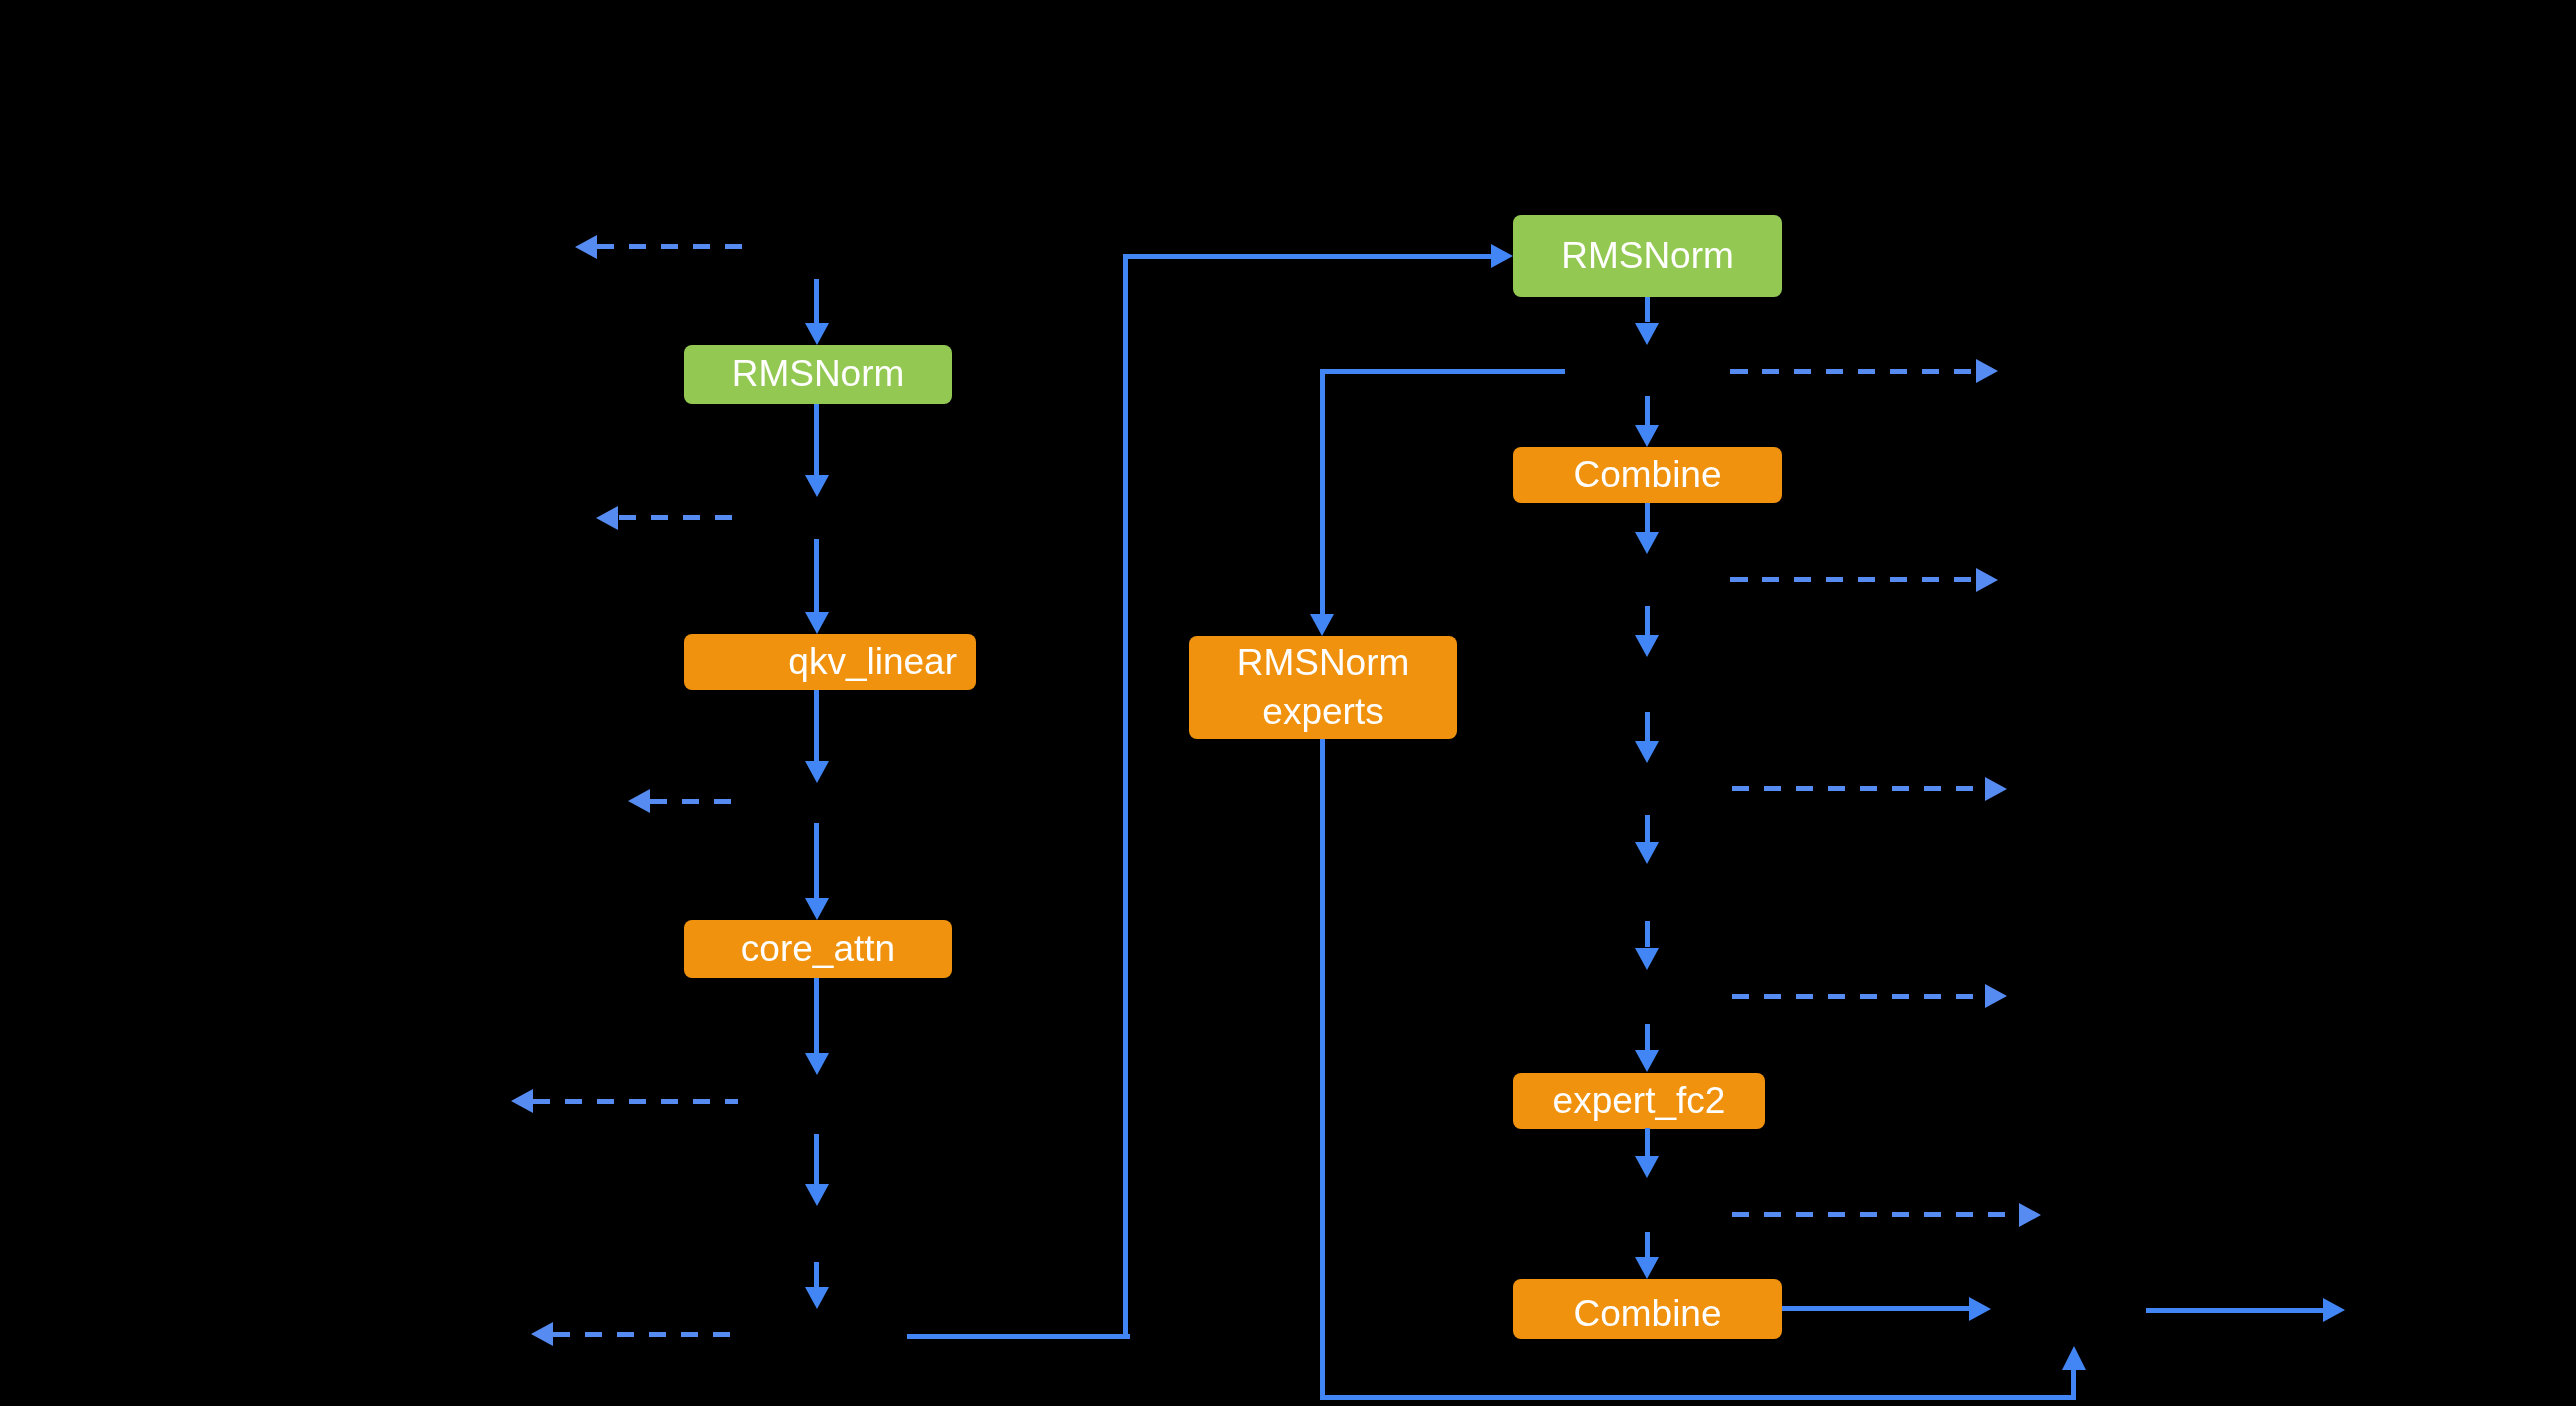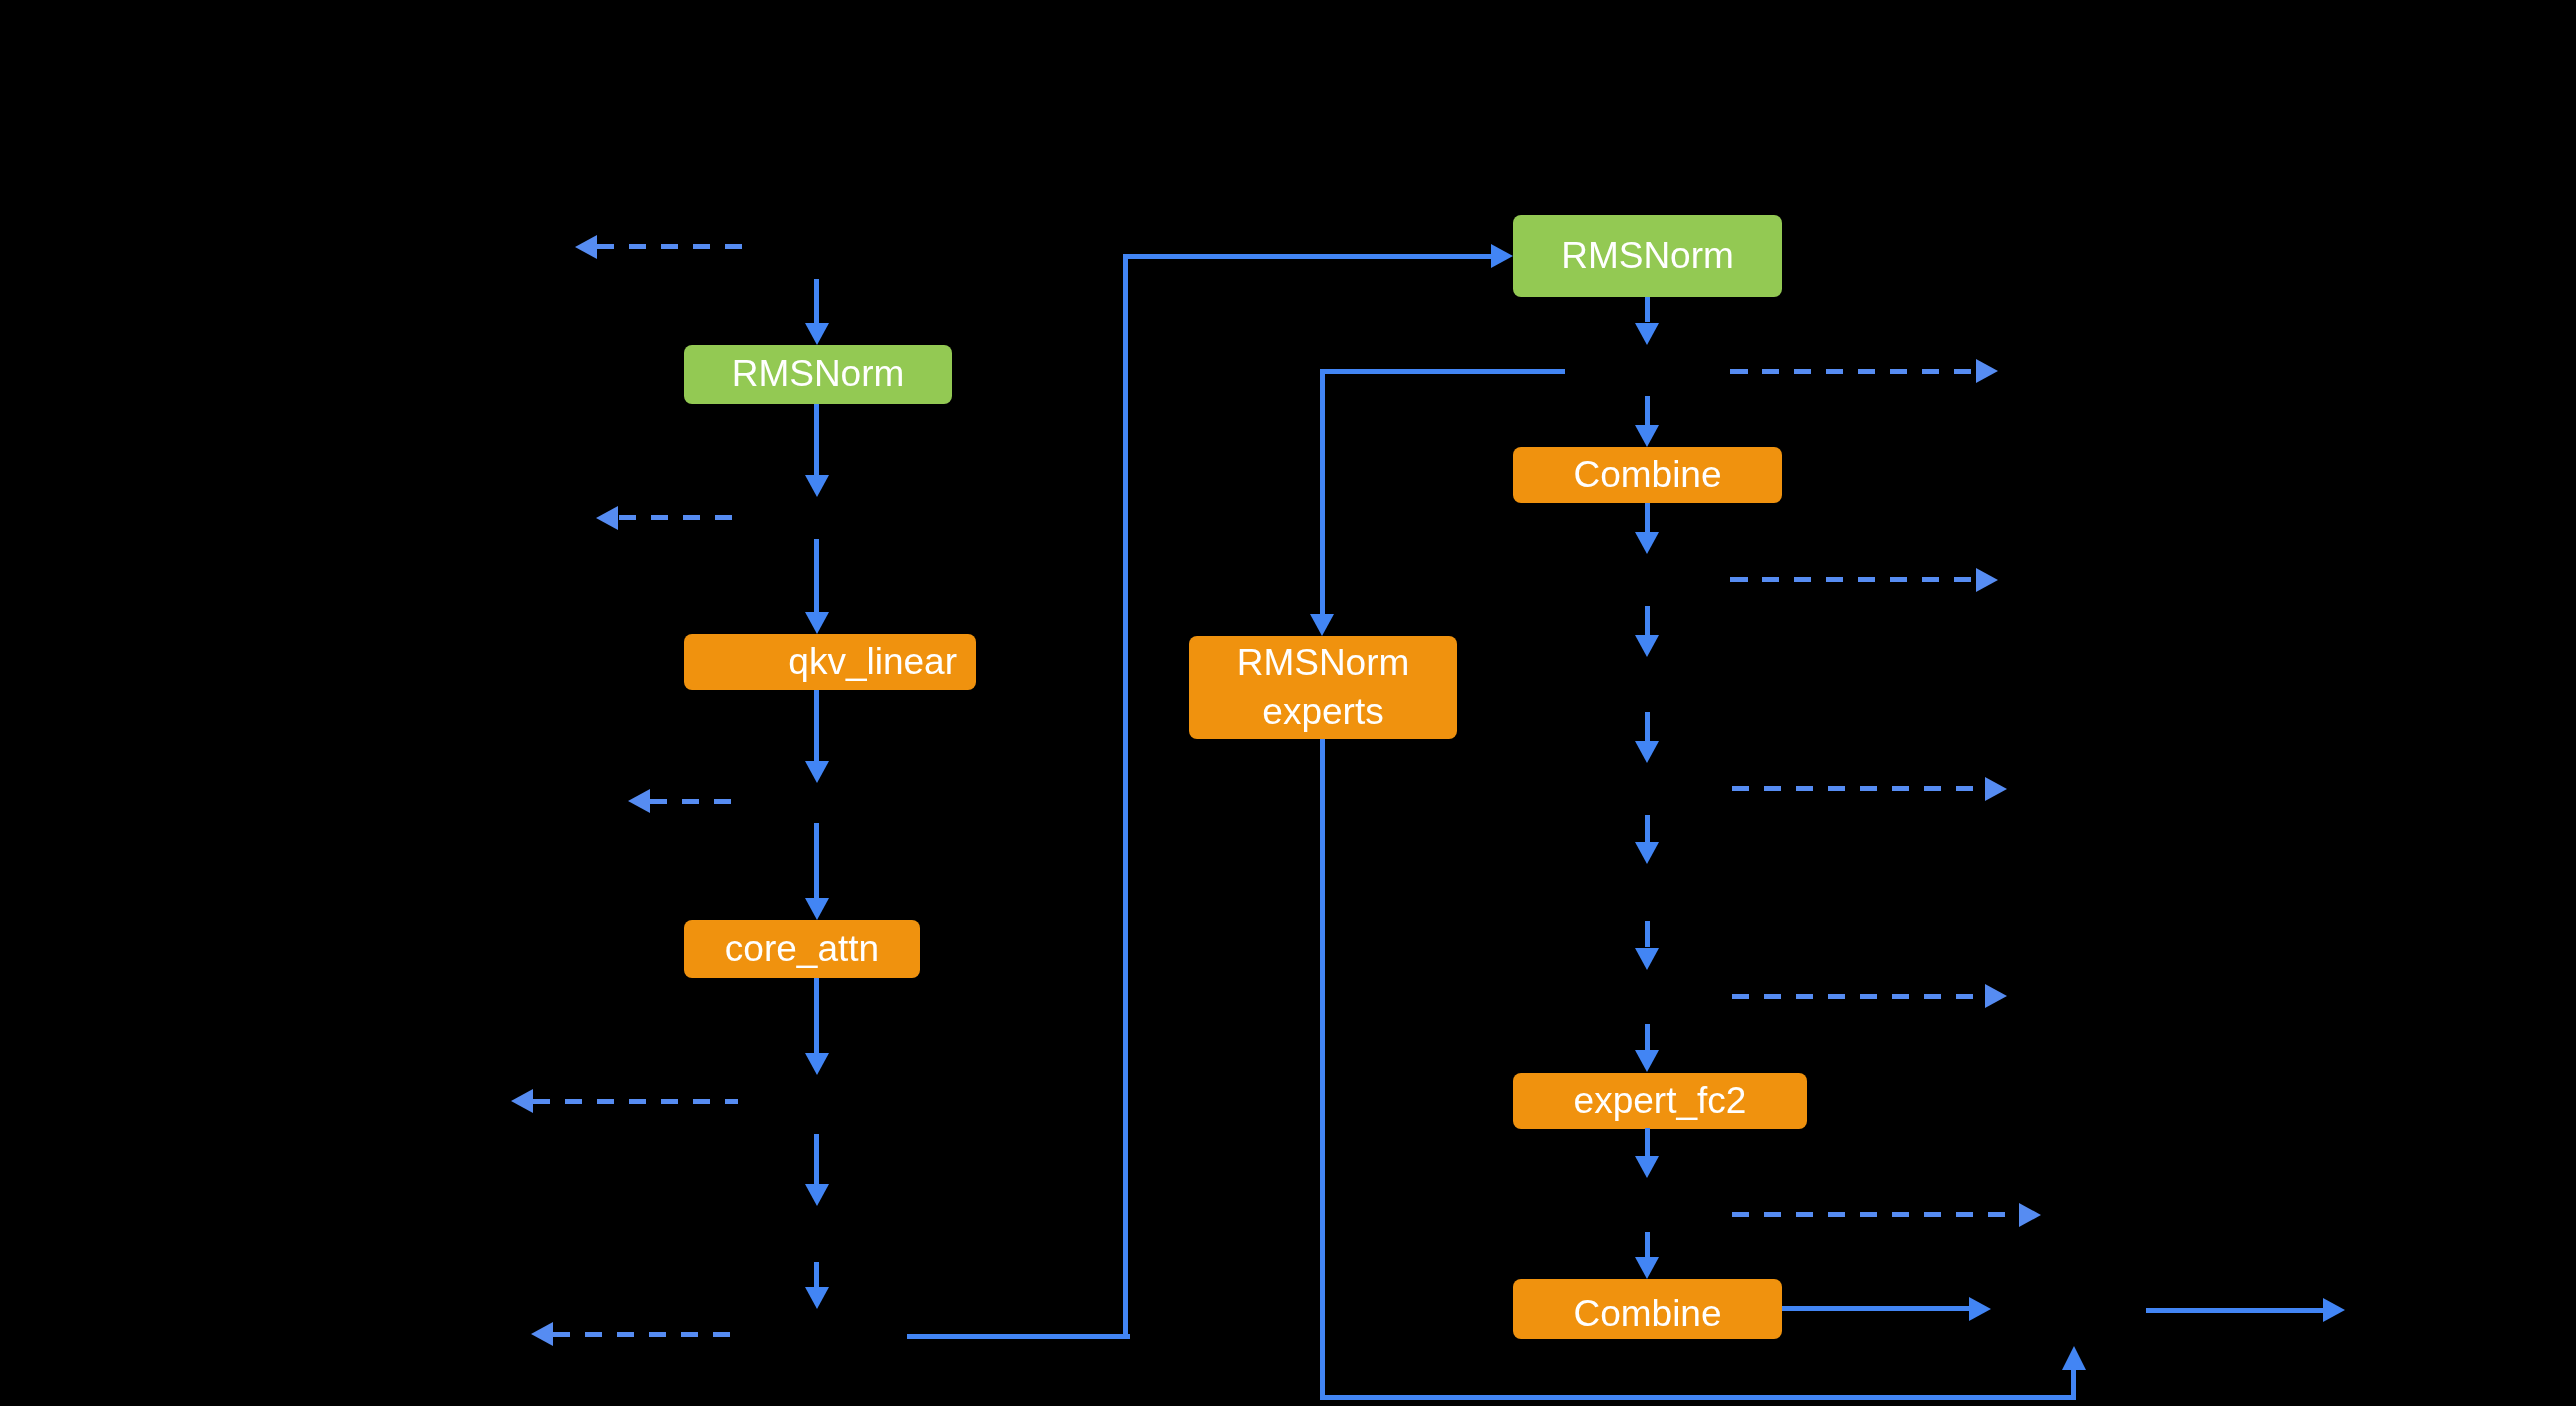--- a/index.html
+++ b/index.html
@@ -32,31 +32,31 @@
 <body>
 
 <div id="canvas">
 
   <div class="box" style="left: 684px; top: 345px; width: 268px; height: 59px; background: rgb(147, 201, 83);">
       <span>RMSNorm</span>
     </div>
   <div class="box" style="left: 684px; top: 634px; width: 292px; height: 56px; background: rgb(240, 146, 14); justify-content: flex-end;">
       <span>qkv_linear</span>
     </div>
-  <div class="box" style="left: 684px; top: 920px; width: 236px; height: 58px; background: rgb(240, 146, 14);">
+  <div class="box" style="left: 684px; top: 920px; width: 268px; height: 58px; background: rgb(240, 146, 14);">
       <span>core_attn</span>
     </div>
 
   <div class="box" style="left: 1513px; top: 215px; width: 269px; height: 82px; background: rgb(147, 201, 83);">
       <span>RMSNorm</span>
     </div>
   <div class="box" style="left: 1513px; top: 447px; width: 269px; height: 56px; background: rgb(240, 146, 14);">
       <span>Combine</span>
     </div>
-  <div class="box" style="left: 1513px; top: 1073px; width: 294px; height: 56px; background: rgb(240, 146, 14);">
+  <div class="box" style="left: 1513px; top: 1073px; width: 252px; height: 56px; background: rgb(240, 146, 14);">
       <span>expert_fc2</span>
     </div>
   <div class="box" style="left: 1513px; top: 1279px; width: 269px; height: 60px; background: rgb(240, 146, 14); align-items: flex-end;">
       <span>Combine</span>
     </div>
   <div class="box" style="left: 1189px; top: 636px; width: 268px; height: 103px; background: rgb(240, 146, 14);">
       <span>RMSNorm experts</span>
     </div>
 
   <div class="vl" style="left:814px;top:279px;height:44px"></div>

